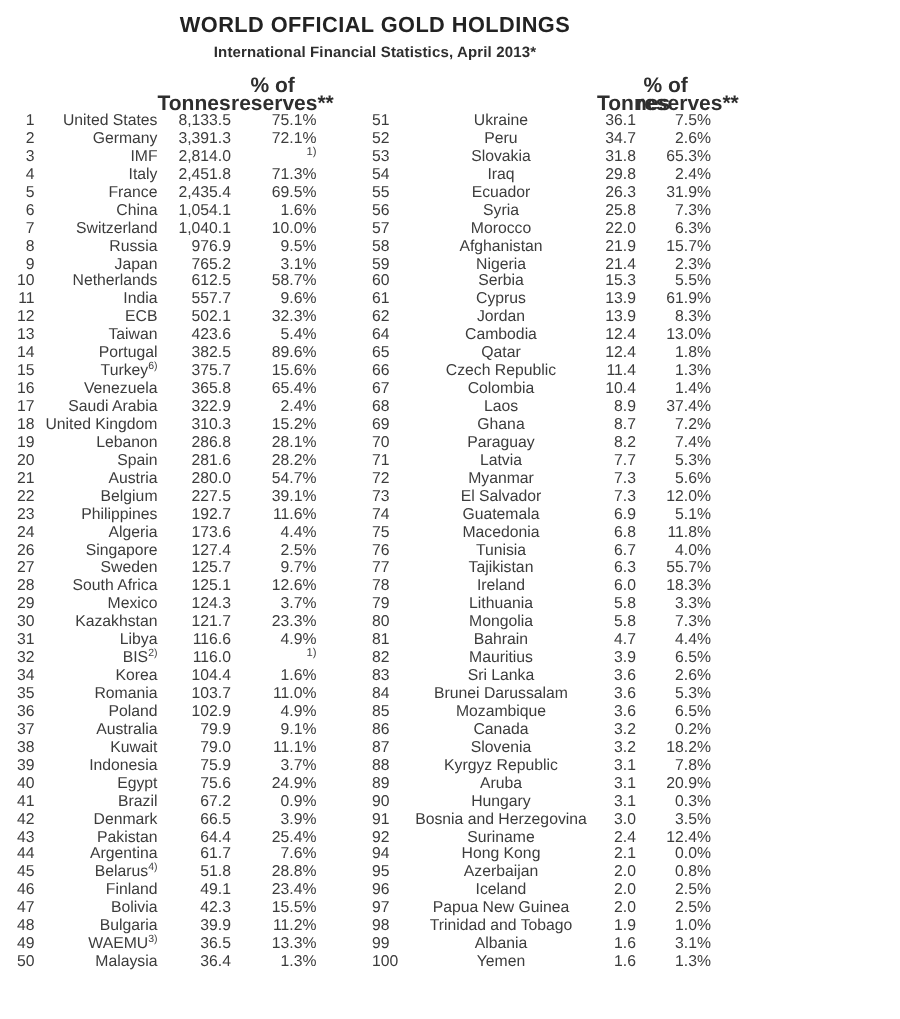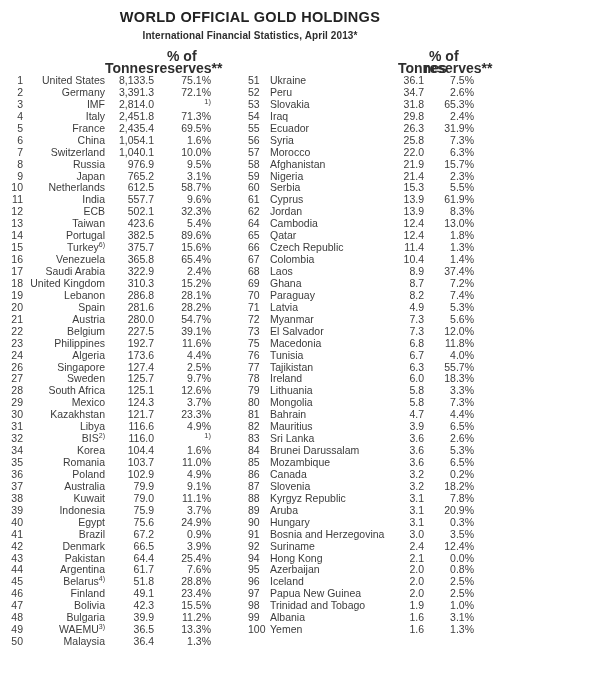--- a/index.html
+++ b/index.html
@@ -25,21 +25,21 @@
   .row{display:flex;height:11.95px;line-height:11.95px;font-size:10.5px;white-space:nowrap;}
   
   .left  .c-rank{width:15px;text-align:right;flex:none;}
   .left  .c-name{width:78px;margin-left:4px;text-align:right;flex:none;overflow:visible;}
   .left  .c-ton {width:49px;text-align:right;flex:none;}
   .left  .c-pct {width:57px;text-align:right;flex:none;}
   .left  .h-ton {padding-right:9px;box-sizing:border-box;}
   .left  .h-pct-top{text-align:left;padding-left:13px;box-sizing:border-box;}
   
   .right .c-rank{width:18px;text-align:left;flex:none;}
-  .right .c-name{width:128px;margin-left:4px;text-align:left;flex:none;overflow:visible;}
+  .right .c-name{width:128px;margin-left:4px;text-align:center;flex:none;overflow:visible;}
   .right .c-ton {width:26px;text-align:right;flex:none;}
   .right .c-pct {width:50px;text-align:right;flex:none;}
   .right .h-ton {padding-right:10px;box-sizing:border-box;}
   .right .h-pct-top{text-align:left;padding-left:5px;box-sizing:border-box;}
   .rows{margin-top:1px;}
   sup.name-sup{font-size:7px;line-height:0;vertical-align:4px;}
   sup.note-sup{font-size:7.5px;line-height:0;vertical-align:4px;}
 </style>
 </head>
 <body>
@@ -480,34 +480,40 @@
         </div>
         <div class="row">
           <span class="c-rank">70</span>
           <span class="c-name">Paraguay</span>
           <span class="c-ton">8.2</span>
           <span class="c-pct">7.4%</span>
         </div>
         <div class="row">
           <span class="c-rank">71</span>
           <span class="c-name">Latvia</span>
-          <span class="c-ton">4.9</span>
+          <span class="c-ton">7.7</span>
           <span class="c-pct">5.3%</span>
         </div>
         <div class="row">
           <span class="c-rank">72</span>
           <span class="c-name">Myanmar</span>
           <span class="c-ton">7.3</span>
           <span class="c-pct">5.6%</span>
         </div>
         <div class="row">
           <span class="c-rank">73</span>
           <span class="c-name">El Salvador</span>
           <span class="c-ton">7.3</span>
           <span class="c-pct">12.0%</span>
+        </div>
+        <div class="row">
+          <span class="c-rank">74</span>
+          <span class="c-name">Guatemala</span>
+          <span class="c-ton">6.9</span>
+          <span class="c-pct">5.1%</span>
         </div>
         <div class="row">
           <span class="c-rank">75</span>
           <span class="c-name">Macedonia</span>
           <span class="c-ton">6.8</span>
           <span class="c-pct">11.8%</span>
         </div>
         <div class="row">
           <span class="c-rank">76</span>
           <span class="c-name">Tunisia</span>

